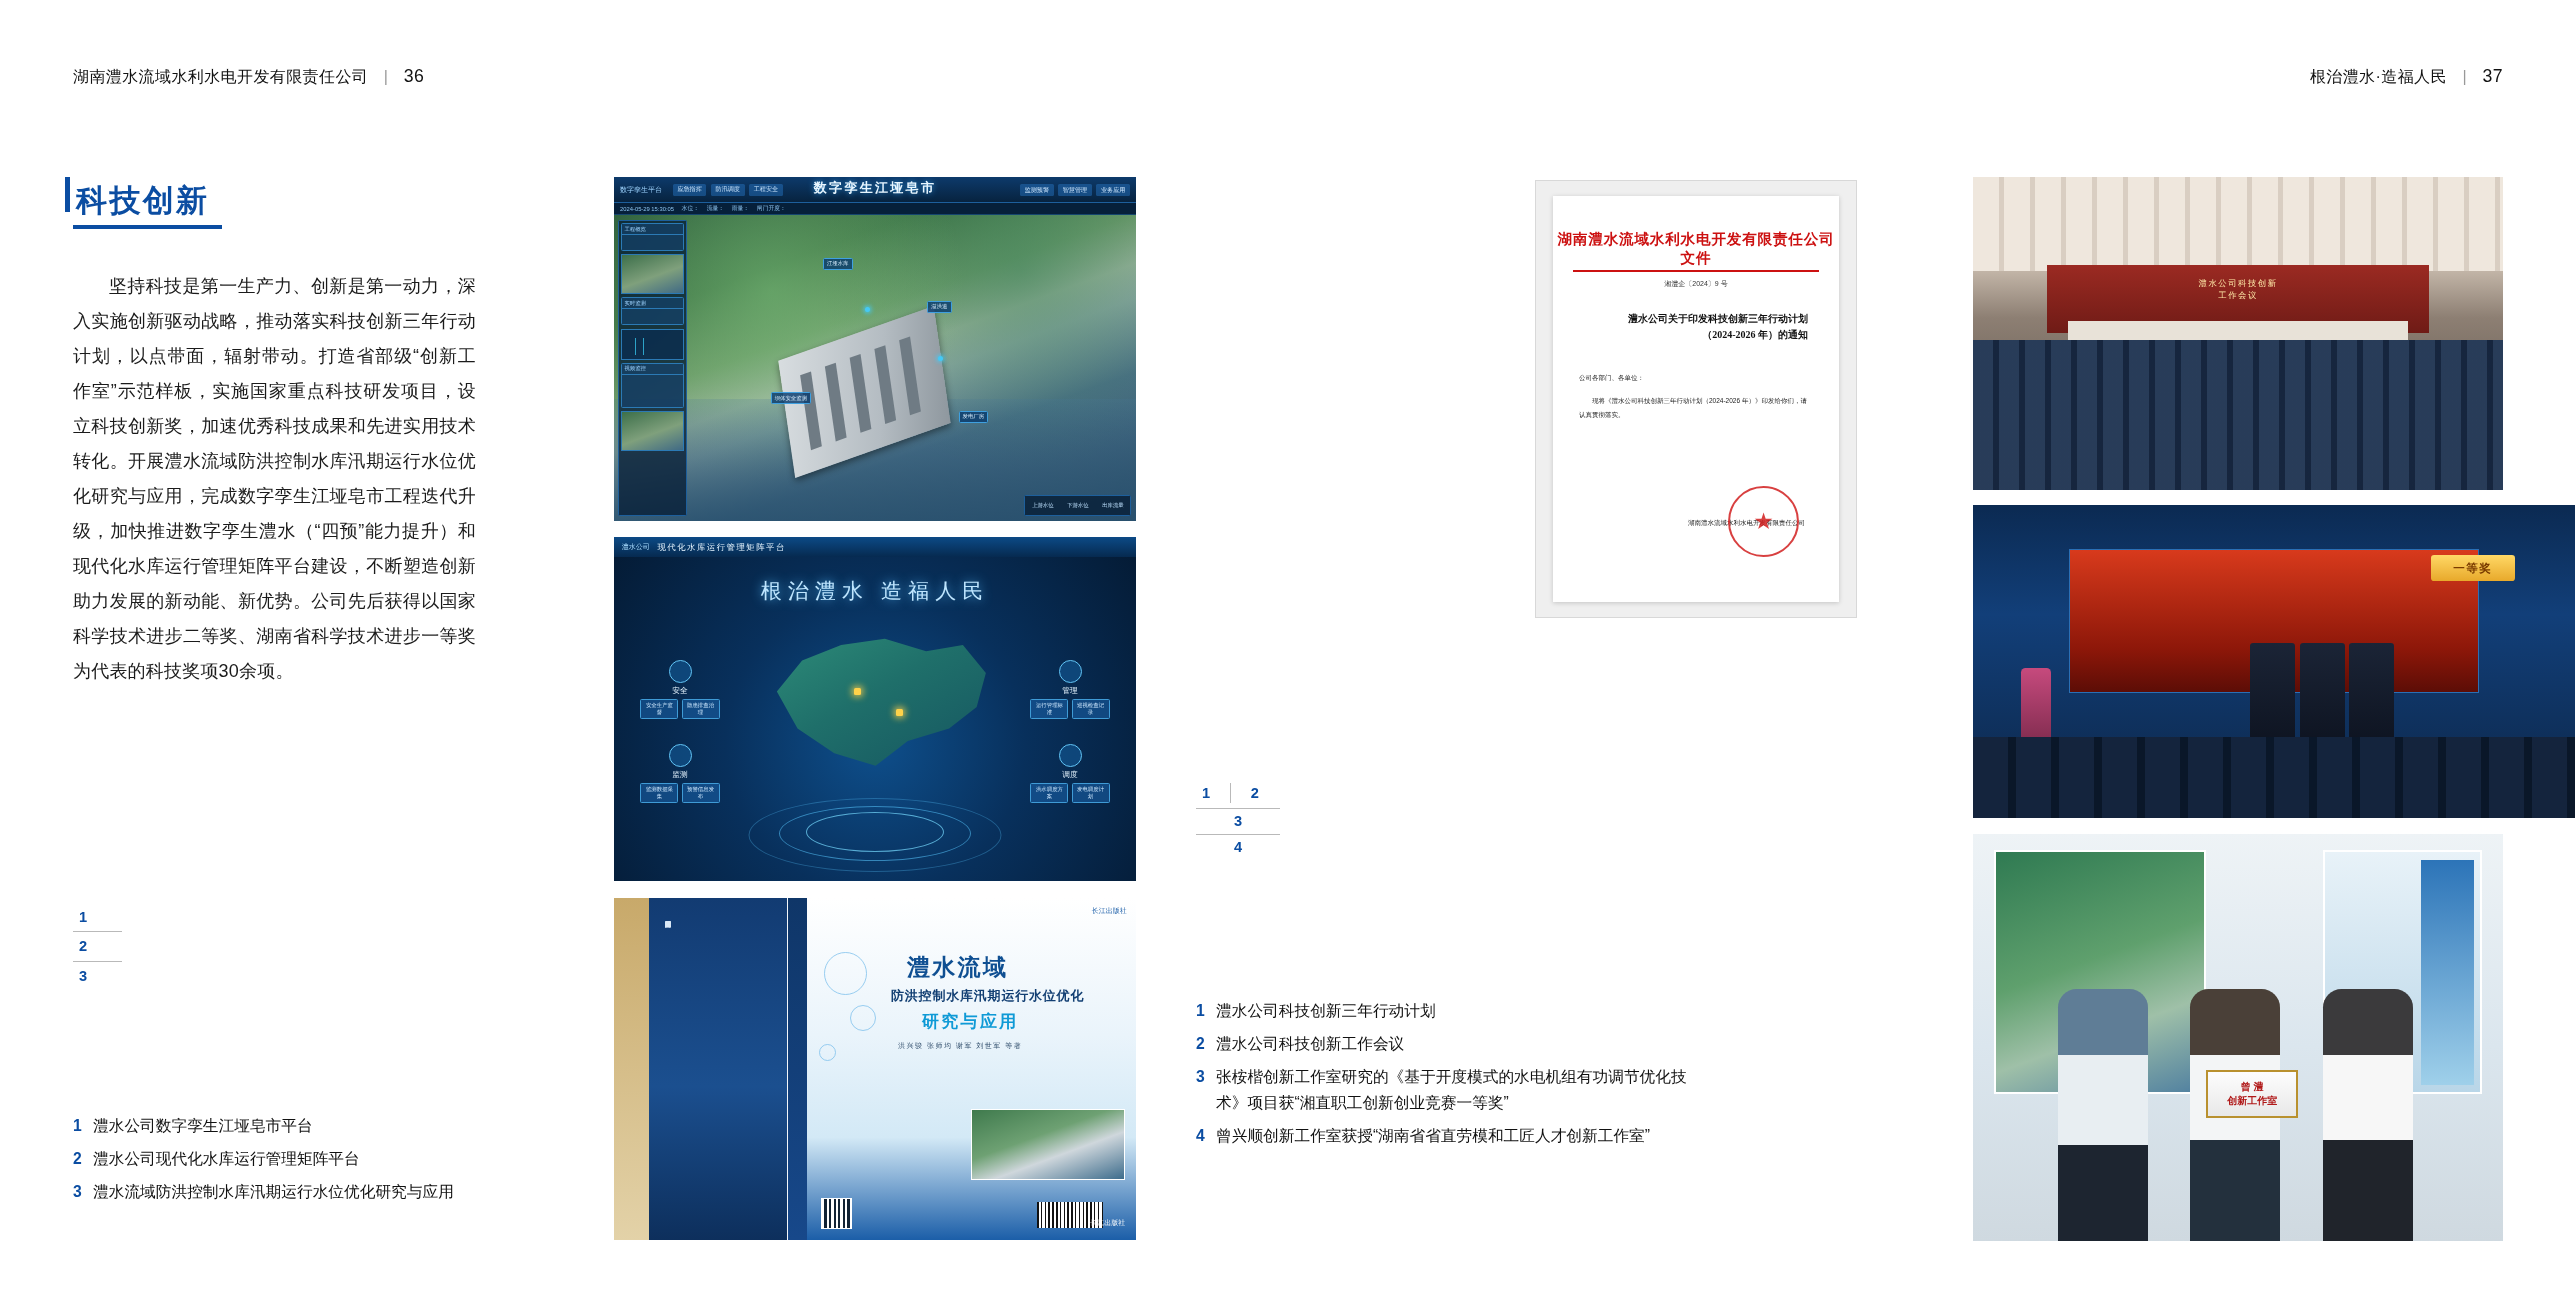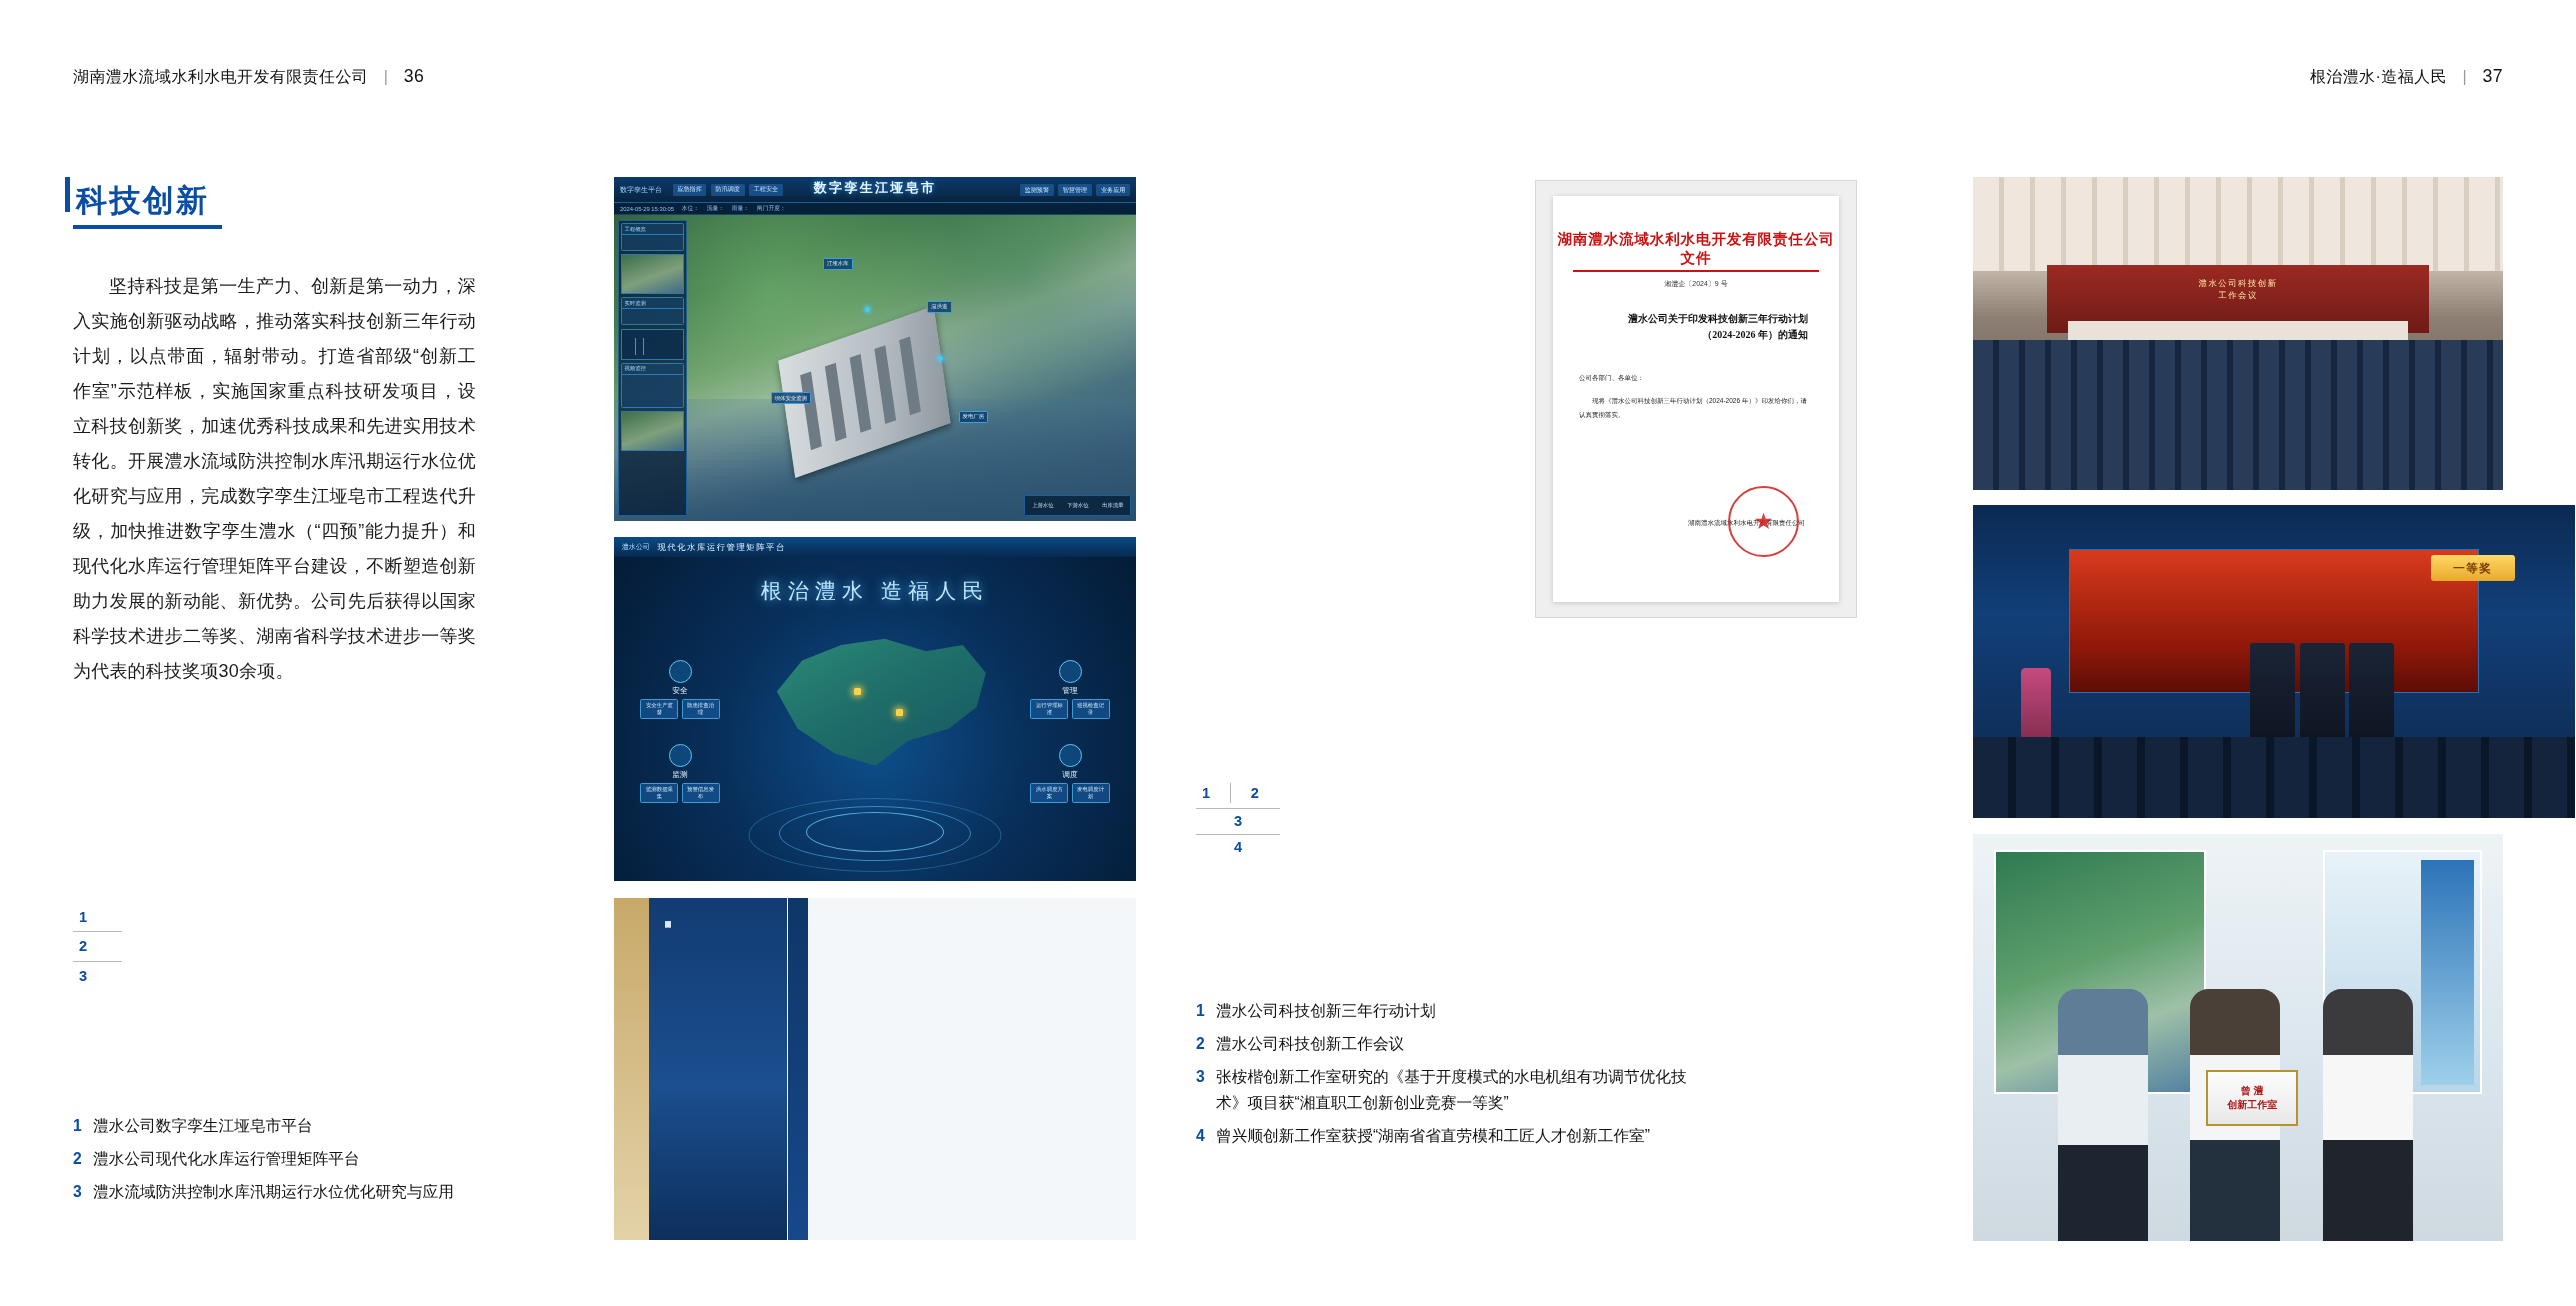--- a/index.html
+++ b/index.html
@@ -414,21 +414,21 @@
     background:linear-gradient(180deg,#e8f2f8,#b9d6e8); border:2.3px solid #fff; }
   .f7-boardR::after { content:""; position:absolute; right:6.1px; top:7.7px; bottom:7.7px; width:34%;
     background:linear-gradient(180deg,#2c74b8,#9fd0ea); }
   .f7-person { position:absolute; bottom:0; width:17%; height:62%;
     background:linear-gradient(180deg,#5f7d96 0 26%, #e8eef2 26% 62%, #1d2530 62% 100%);
     border-radius:18.4px 18.4px 0 0; }
   .f7-p1 { left:16%; }
   .f7-p2 { left:41%; background:linear-gradient(180deg,#4a4038 0 26%, #f3f5f6 26% 60%, #23303d 60% 100%); }
   .f7-p3 { left:66%; background:linear-gradient(180deg,#3b3a3c 0 26%, #f7f7f7 26% 60%, #20242b 60% 100%); }
   .f7-plaque {
-    position:absolute; left:44%; top:58%; width:92px; height:56px;
+    position:absolute; left:44%; top:58%; width:92px; height:48px;
     background:linear-gradient(180deg,#fdfdfd,#e8e8e8); border:2.3px solid #b9912f;
     display:flex; flex-direction:column; align-items:center; justify-content:center;
     color:#b01818; font-size:10px; font-weight:bold; line-height:14px;
   }
 </style>
 </head>
 <body>
 
 <div class="spread">
 
@@ -584,20 +584,34 @@
         </div>
       </div>
     </div>
 
     <div class="fig fig3">
       <div class="f3-spineL"></div>
       <div class="f3-back">
         <div class="ln" style="left:14px; top:18.4px;">防洪控制水库汛期运行水位优化研究与应用</div>
       </div>
       <div class="f3-spine"></div>
+      <div class="f3-front">
+        <div class="pub">长江出版社</div>
+        <div class="f3-bub" style="left:17px; top:54px; width:43px; height:43px;"></div>
+        <div class="f3-bub" style="left:43px; top:107px; width:26px; height:26px;"></div>
+        <div class="f3-bub" style="left:12.3px; top:146px; width:17px; height:17px;"></div>
+        <div class="t1">澧水流域</div>
+        <div class="t2">防洪控制水库汛期运行水位优化</div>
+        <div class="t3">研究与应用</div>
+        <div class="au">洪兴骏  张师均  谢军  刘世军  等著</div>
+        <div class="f3-photo"></div>
+        <div class="f3-qr"></div>
+        <div class="f3-bar"></div>
+        <div class="f3-pubm">长江出版社</div>
+      </div>
     </div>
 
   </div>
 
   <div class="page page-right">
 
     <div class="runhead runhead-right">
       <span>根治澧水·造福人民</span>
       <span class="sep">|</span>
       <span class="pageno">37</span>

